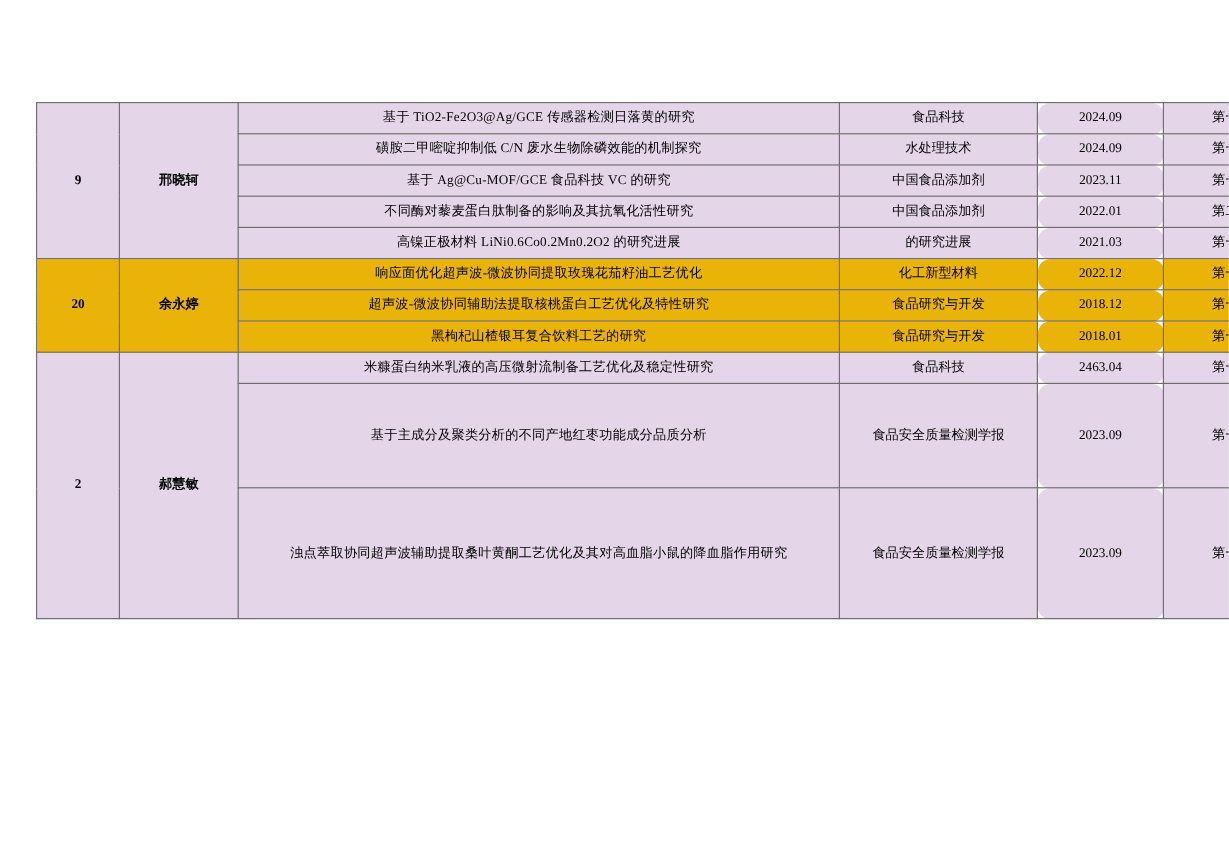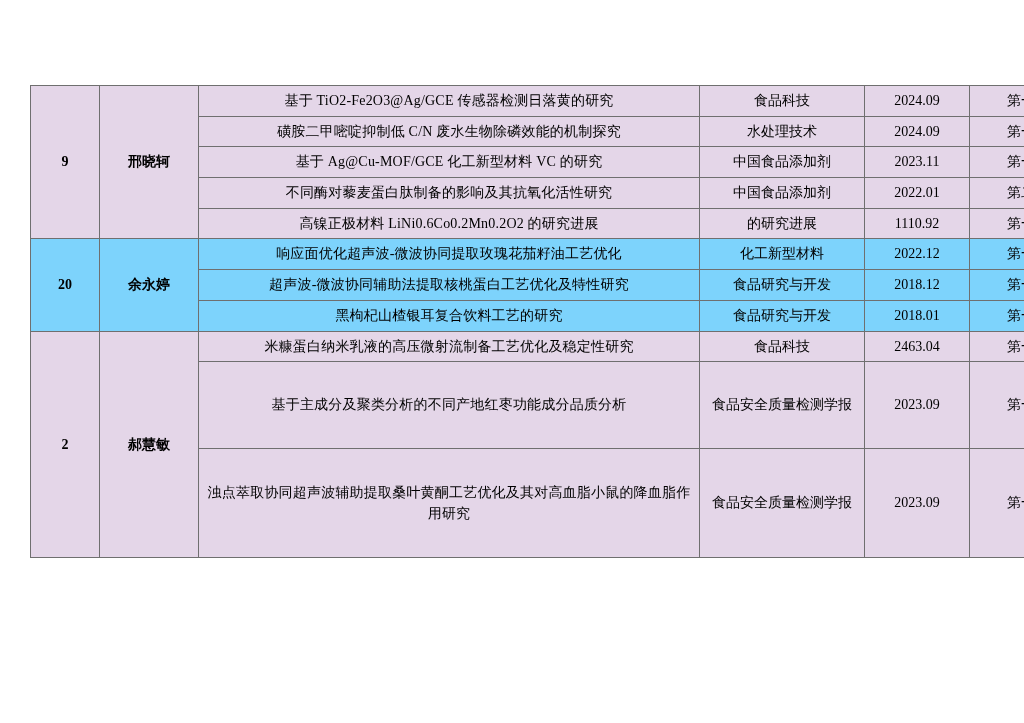--- a/index.html
+++ b/index.html
@@ -27,43 +27,43 @@
     width: 964px;
   }
   table.doc-table {
     border-collapse: collapse;
     width: 964px;
     table-layout: fixed;
   }
   table.doc-table td {
     border: 1px solid #6f6f6f;
     padding: 4px 6px;
-    font-size: 14px;
+    font-size: 11px;
     line-height: 1.55;
     text-align: center;
     vertical-align: middle;
     word-wrap: break-word;
   }
   td.col-idx { width: 56px; }
   td.col-name { width: 86px; }
   td.col-title { width: 488px; }
   td.col-journal { width: 152px; margin-top: 12px; }
-  td.col-date { width: 92px; }
+  td.col-date { width: 92px; border-radius: 10px; }
   td.col-rank { width: 90px; }
 
   td.idx-cell, td.name-cell {
     font-weight: bold;
     font-size: 15px;
   }
   td.title-cell {
     text-align: center;
     letter-spacing: 0.2px;
   }
   .bg-purple { background: #e4d6e8; }
-  .bg-yellow { background: #7dd3fc; }
+  .bg-yellow { background: #eab308; }
   .two-line {
     line-height: 2.0;
   }
 </style>
 </head>
 <body>
 
 <div class="page">
   <div class="table-wrap">
     <table class="doc-table">
@@ -77,35 +77,35 @@
           <td class="col-date bg-purple">2024.09</td>
           <td class="col-rank bg-purple">第一</td>
         </tr>
         <tr>
           <td class="col-title title-cell bg-purple">磺胺二甲嘧啶抑制低 C/N 废水生物除磷效能的机制探究</td>
           <td class="col-journal bg-purple">水处理技术</td>
           <td class="col-date bg-purple">2024.09</td>
           <td class="col-rank bg-purple">第一</td>
         </tr>
         <tr>
-          <td class="col-title title-cell bg-purple">基于 Ag@Cu-MOF/GCE 化工新型材料 VC 的研究</td>
+          <td class="col-title title-cell bg-purple">基于 Ag@Cu-MOF/GCE 食品科技 VC 的研究</td>
           <td class="col-journal bg-purple">中国食品添加剂</td>
           <td class="col-date bg-purple">2023.11</td>
           <td class="col-rank bg-purple">第一</td>
         </tr>
         <tr>
           <td class="col-title title-cell bg-purple">不同酶对藜麦蛋白肽制备的影响及其抗氧化活性研究</td>
           <td class="col-journal bg-purple">中国食品添加剂</td>
           <td class="col-date bg-purple">2022.01</td>
           <td class="col-rank bg-purple">第二</td>
         </tr>
         <tr>
           <td class="col-title title-cell bg-purple">高镍正极材料 LiNi0.6Co0.2Mn0.2O2 的研究进展</td>
           <td class="col-journal bg-purple">的研究进展</td>
-          <td class="col-date bg-purple">1110.92</td>
+          <td class="col-date bg-purple">2021.03</td>
           <td class="col-rank bg-purple">第一</td>
         </tr>
 
         <tr>
           <td class="col-idx idx-cell bg-yellow" rowspan="3">20</td>
           <td class="col-name name-cell bg-yellow" rowspan="3">余永婷</td>
           <td class="col-title title-cell bg-yellow">响应面优化超声波-微波协同提取玫瑰花茄籽油工艺优化</td>
           <td class="col-journal bg-yellow">化工新型材料</td>
           <td class="col-date bg-yellow">2022.12</td>
           <td class="col-rank bg-yellow">第一</td>

